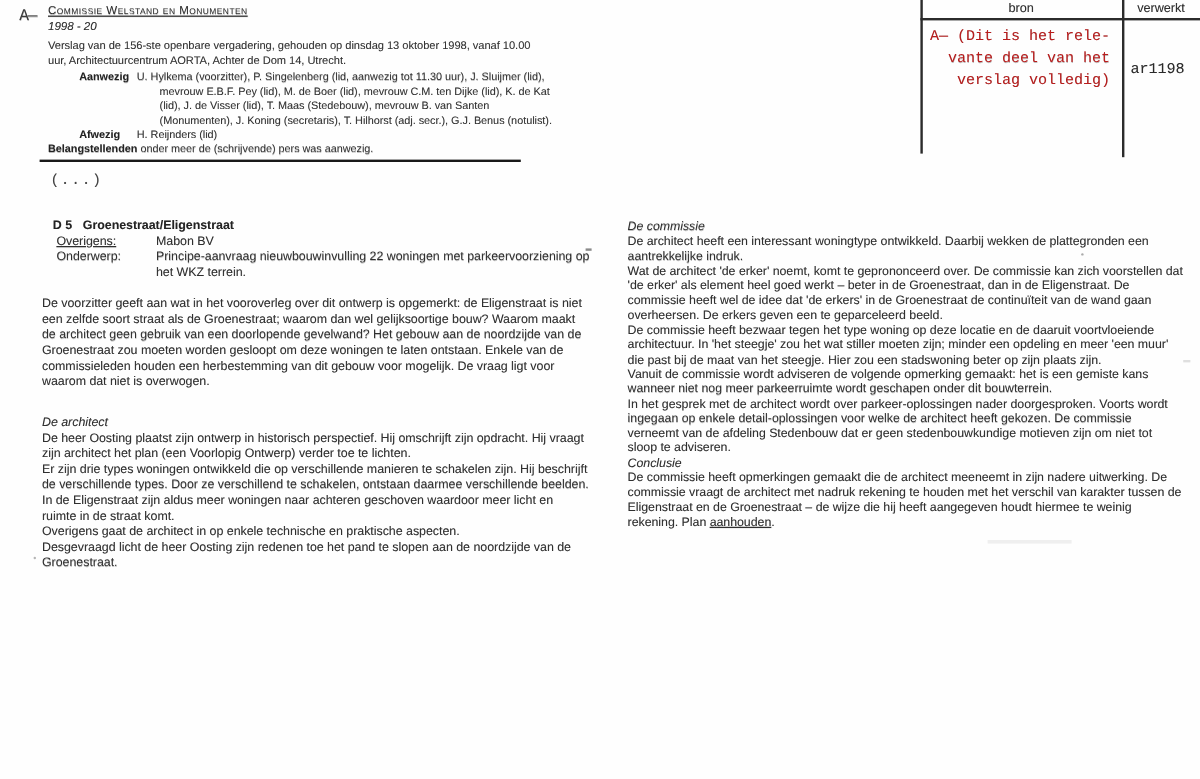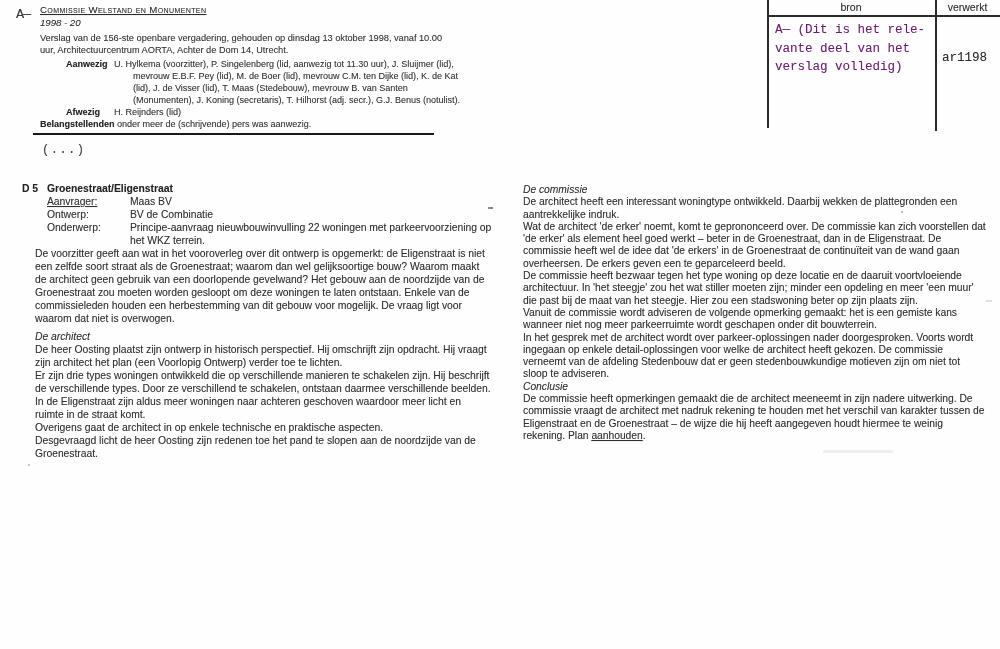--- a/index.html
+++ b/index.html
@@ -59,46 +59,46 @@
   
   .stamp-table{position:absolute;left:767px;top:0;width:280px;height:131px;}
   .stamp-border-left{position:absolute;left:0;top:0;width:2px;height:128px;background:#2b2b2b;}
   .stamp-divider{position:absolute;left:168px;top:0;width:2px;height:131px;background:#2b2b2b;}
   .stamp-header-line{position:absolute;left:0;top:15px;width:233px;height:2px;background:#2b2b2b;}
   .stamp-col-label{position:absolute;top:1px;font-size:10.5px;color:#2d2d2d;text-align:center;}
   .stamp-col-label.bron{left:0;width:168px;}
   .stamp-col-label.verwerkt{left:168px;width:65px;}
   .stamp-note{
     position:absolute;left:8px;top:21px;
-    font-size:12.5px;line-height:18.6px;white-space:pre-line;color:#701a75;
+    font-size:12.5px;line-height:18.6px;white-space:pre-line;color:#b91c1c;text-align:right;
   }
   .stamp-value{position:absolute;left:175px;top:51px;font-size:12.5px;color:#2a2a2a;}
 
   
   .case-block{position:absolute;left:22px;top:183px;font-size:10.3px;color:#2f2f2f;}
-  .case-head{display:flex;font-weight:bold;color:#232323;}
+  .case-head{display:flex;font-weight:bold;color:#232323;margin-left:22px;}
   .case-num{width:25px;flex:none;}
   .case-meta{margin-left:25px;margin-top:1px;}
   .meta-row{display:flex;line-height:13px;}
   .meta-label{width:83px;flex:none;}
   .meta-label.u{text-decoration:underline;}
   .meta-value{width:372px;}
 
   
   .left-col{
     position:absolute;left:35px;top:247px;width:457px;
     font-size:10.3px;line-height:13.1px;color:#2f2f2f;
   }
   .right-col{
     position:absolute;left:523px;top:184px;width:464px;
     font-size:10.25px;line-height:12.3px;color:#2f2f2f;
   }
   .left-col p,.right-col p{margin:0;}
   .sec-heading{font-style:italic;margin:0;}
-  .sec-heading.gap{margin-top:4px;}
+  .sec-heading.gap{margin-top:20px;}
   .underlined{text-decoration:underline;}
 
   
   .artifact{position:absolute;}
   .a1{left:488px;top:207px;width:5px;height:1.5px;background:#8a8a8a;}
   .a2{left:901px;top:211px;width:2px;height:2px;background:#aaa;border-radius:50%;}
   .a3{left:28px;top:464px;width:2px;height:2px;background:#b5b5b5;border-radius:50%;}
   .a4{left:823px;top:450px;width:70px;height:3px;background:rgba(0,0,0,0.06);}
   .a5{left:986px;top:300px;width:6px;height:2px;background:rgba(0,0,0,0.12);}
 </style>
@@ -147,26 +147,22 @@
     <div class="stamp-value mono">ar1198</div>
   </div>
 
   <div class="case-block">
     <div class="case-head">
       <span class="case-num">D 5</span>
       <span>Groenestraat/Eligenstraat</span>
     </div>
     <div class="case-meta">
       <div class="meta-row">
-        <span class="meta-label u">Aanvrager:</span>
-        <span class="meta-value">Maas BV</span>
-      </div>
-      <div class="meta-row">
-        <span class="meta-label">Ontwerp:</span>
-        <span class="meta-value">BV de Combinatie</span>
+        <span class="meta-label u">Overigens:</span>
+        <span class="meta-value">Mabon BV</span>
       </div>
       <div class="meta-row">
         <span class="meta-label">Onderwerp:</span>
         <span class="meta-value">Principe-aanvraag nieuwbouwinvulling 22 woningen met parkeervoorziening op het WKZ terrein.</span>
       </div>
     </div>
   </div>
 
   <div class="left-col">
     <p>De voorzitter geeft aan wat in het vooroverleg over dit ontwerp is opgemerkt: de Eligenstraat is niet een zelfde soort straat als de Groenestraat; waarom dan wel gelijksoortige bouw? Waarom maakt de architect geen gebruik van een doorlopende gevelwand? Het gebouw aan de noordzijde van de Groenestraat zou moeten worden gesloopt om deze woningen te laten ontstaan. Enkele van de commissieleden houden een herbestemming van dit gebouw voor mogelijk. De vraag ligt voor waarom dat niet is overwogen.</p>

